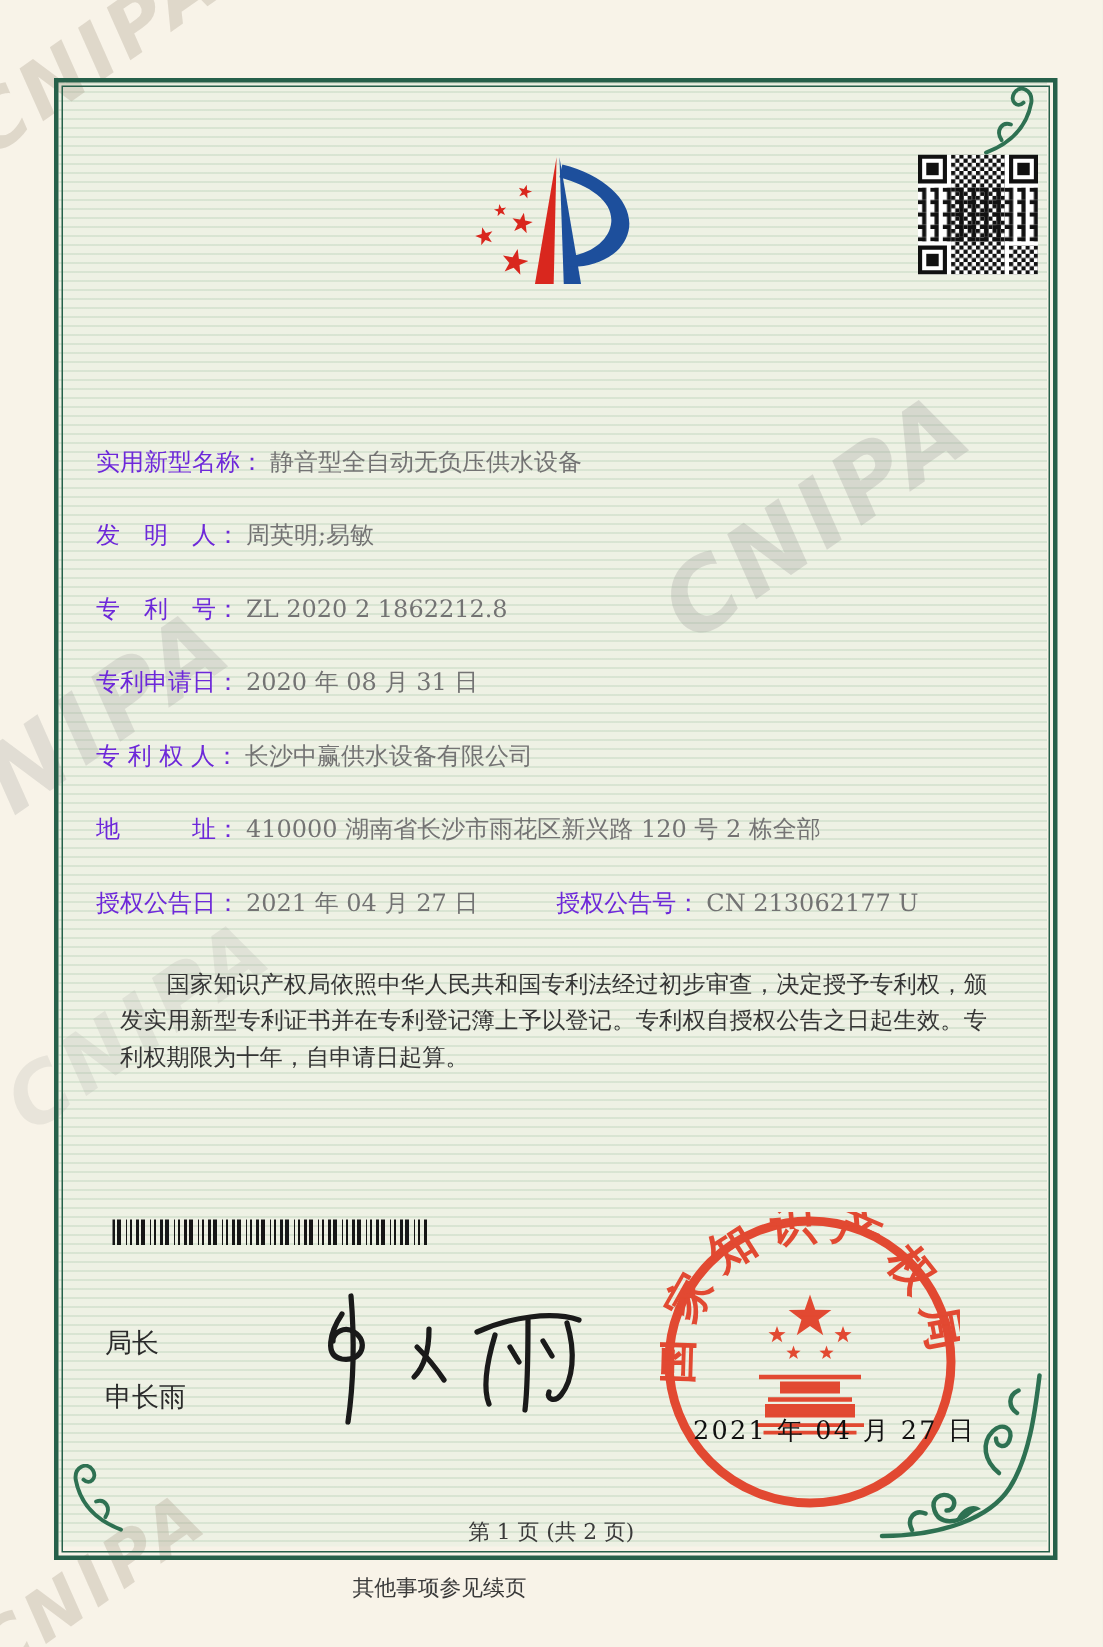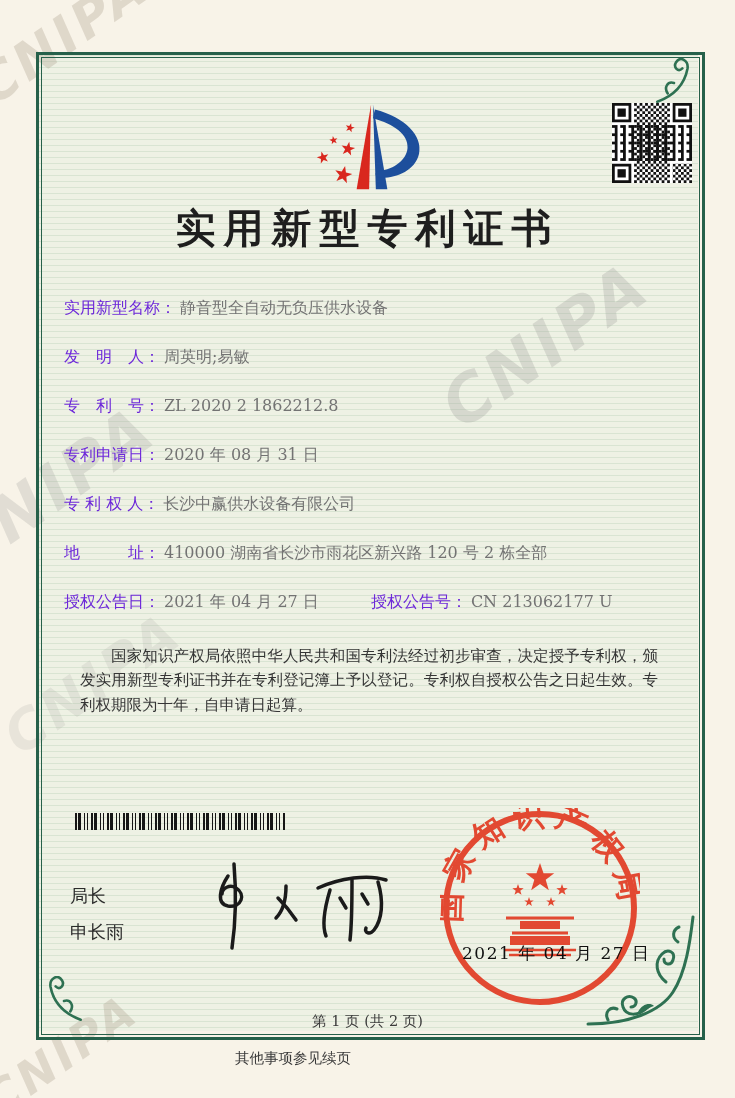--- a/index.html
+++ b/index.html
@@ -145,21 +145,20 @@
     <g fill="#111">
       <path d="M0,0 h7 v7 h-7 Z M1,1 v5 h5 v-5 Z" fill-rule="evenodd"></path>
       <rect x="2" y="2" width="3" height="3"></rect>
       <path d="M22,0 h7 v7 h-7 Z M23,1 v5 h5 v-5 Z" fill-rule="evenodd"></path>
       <rect x="24" y="2" width="3" height="3"></rect>
       <path d="M0,22 h7 v7 h-7 Z M1,23 v5 h5 v-5 Z" fill-rule="evenodd"></path>
       <rect x="2" y="24" width="3" height="3"></rect>
     </g>
   </svg>
 
-  <div class="title">实用新型专利证书</div>
 
   <div class="fields">
     <div class="field-row">
       <span class="fl">实用新型名称：</span><span class="fv">静音型全自动无负压供水设备</span>
     </div>
     <div class="field-row">
       <span class="fl">发　明　人：</span><span class="fv">周英明;易敏</span>
     </div>
     <div class="field-row">
       <span class="fl">专　利　号：</span><span class="fv">ZL 2020 2 1862212.8</span>

